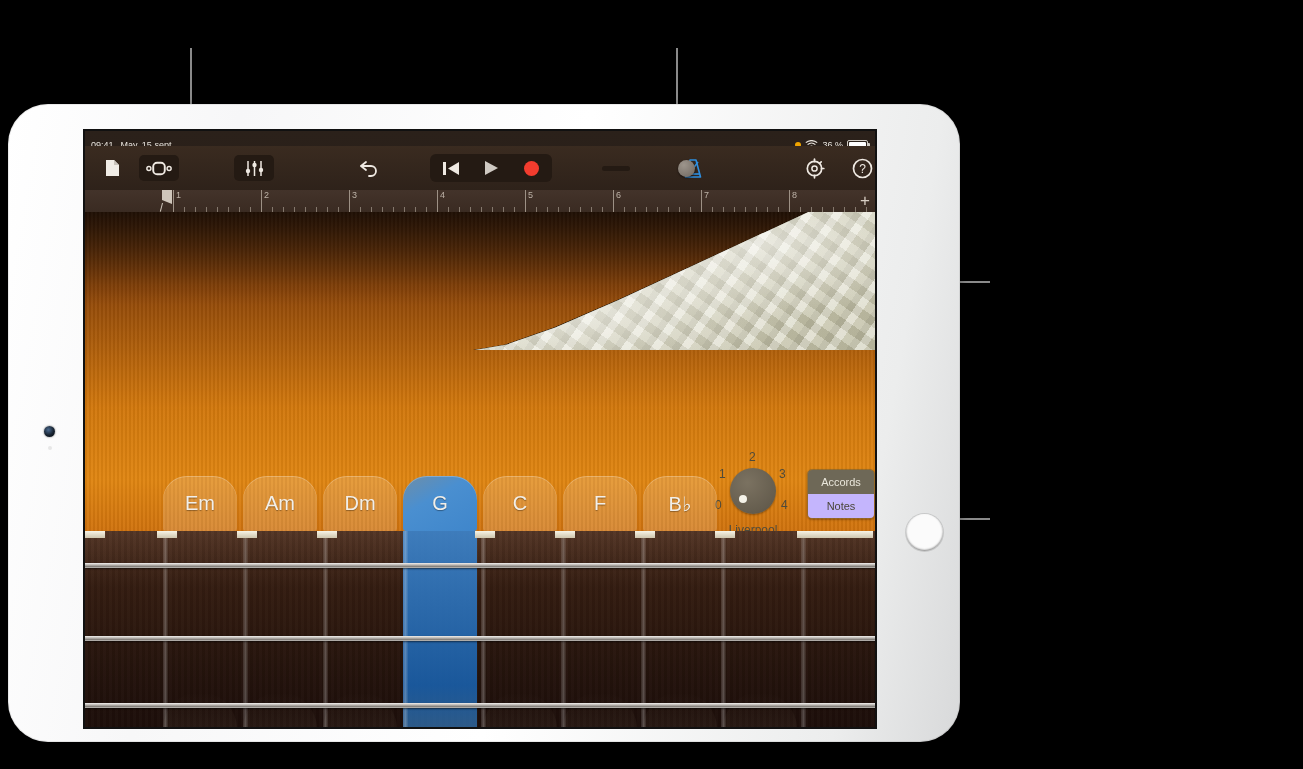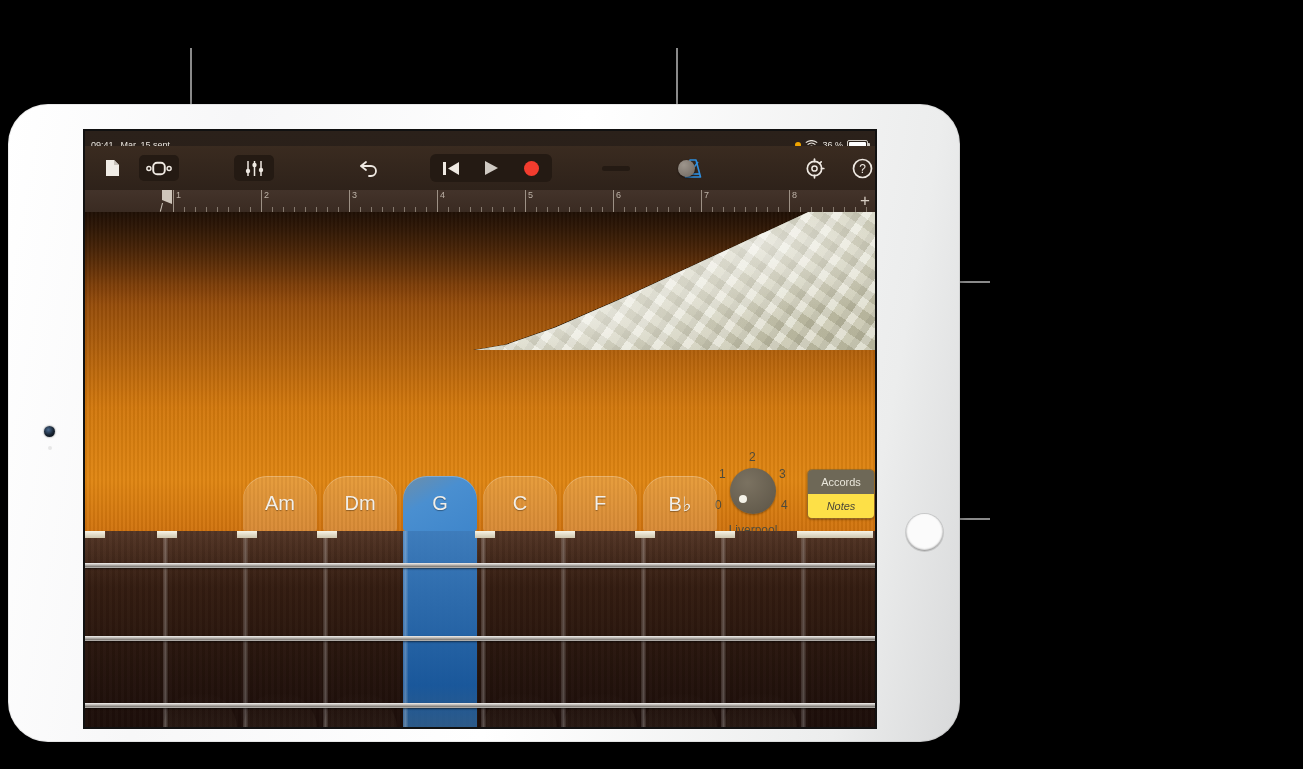--- a/index.html
+++ b/index.html
@@ -97,21 +97,21 @@
   .knob-dot{position:absolute;left:9px;top:27px;width:8px;height:8px;border-radius:50%;background:#f4f2e8;}
   .knob-num{position:absolute;color:#4e4a3b;font-size:12px;}
   .knob-label{position:absolute;left:0;width:80px;text-align:center;top:75px;
               color:#4e4a3b;font-size:12px;}
 
   
   #modesel{position:absolute;left:722px;top:257px;width:66px;height:48px;border-radius:5px;
            overflow:hidden;box-shadow:0 1px 2px rgba(0,0,0,.3);border:1px solid rgba(90,85,60,.5);}
   #modesel div{height:24px;display:flex;align-items:center;justify-content:center;font-size:11px;}
   .ms-on{background:#6e6857;color:#e9e6da;}
-  .ms-off{background:#fde047;color:#4a4638;font-style:italic;}
+  .ms-off{background:#c4b5fd;color:#4a4638;}
 
   
   #chords{position:absolute;left:0;top:264px;width:100%;height:55px;}
   .chord{position:absolute;top:0;width:74px;height:55px;border-radius:24px 24px 3px 3px;
          display:flex;align-items:center;justify-content:center;
          font-size:20px;color:#f2efe9;text-shadow:0 1px 1px rgba(0,0,0,.35);
          background:rgba(255,255,255,.16);
          box-shadow:inset 0 1px 0 rgba(255,255,255,.25);}
   .chord.sel{background:linear-gradient(150deg,#6e8ea8 0%,#4a8fd0 40%,#3f86cb 100%);}
 
@@ -150,21 +150,21 @@
   <div id="ipad-inner"></div>
   <div id="camera"></div>
   <div id="sensor"></div>
   <div id="home"></div>
 
   <div id="screen">
 
     <div id="statusbar">
       <div class="sb-left">
         <span>09:41</span>
-        <span>Mar. 15 sept.</span>
+        <span>May. 15 sept.</span>
       </div>
       <div class="sb-right">
         <span class="dot-orange"></span>
         <svg width="13" height="10" viewBox="0 0 13 10">
           <path d="M6.5 8.6 L4.6 6.4 A3 3 0 0 1 8.4 6.4 Z" fill="#e9e4dd"></path>
           <path d="M2.6 4.6 A6 6 0 0 1 10.4 4.6" stroke="#e9e4dd" stroke-width="1.2" fill="none"></path>
           <path d="M0.8 2.6 A9 9 0 0 1 12.2 2.6" stroke="#e9e4dd" stroke-width="1.2" fill="none"></path>
         </svg>
         <span style="font-size:9px;">36 %</span>
         <span class="batt">
@@ -366,20 +366,21 @@
         <div class="knob-num" style="left:68px;top:50px;">4</div>
         <div class="knob-label">Liverpool</div>
       </div>
 
       <div id="modesel">
         <div class="ms-on">Accords</div>
         <div class="ms-off">Notes</div>
       </div>
 
       <div id="chords">
+        <div class="chord" style="left:78px;">Em</div>
         <div class="chord" style="left:238px;">Dm</div>
         <div class="chord" style="left:158px;">Am</div>
         <div class="chord sel" style="left:318px;">G</div>
         <div class="chord" style="left:398px;">C</div>
         <div class="chord" style="left:478px;">F</div>
         <div class="chord" style="left:558px;">B♭</div>
       </div>
 
       <div id="fret">
         <div class="selcol" style="left:318px;"></div>

